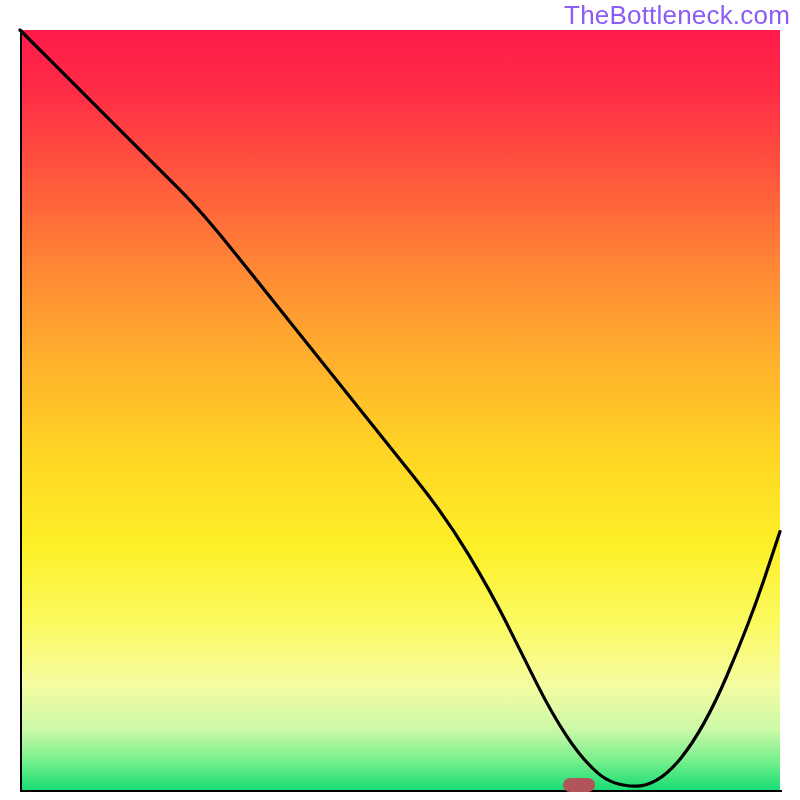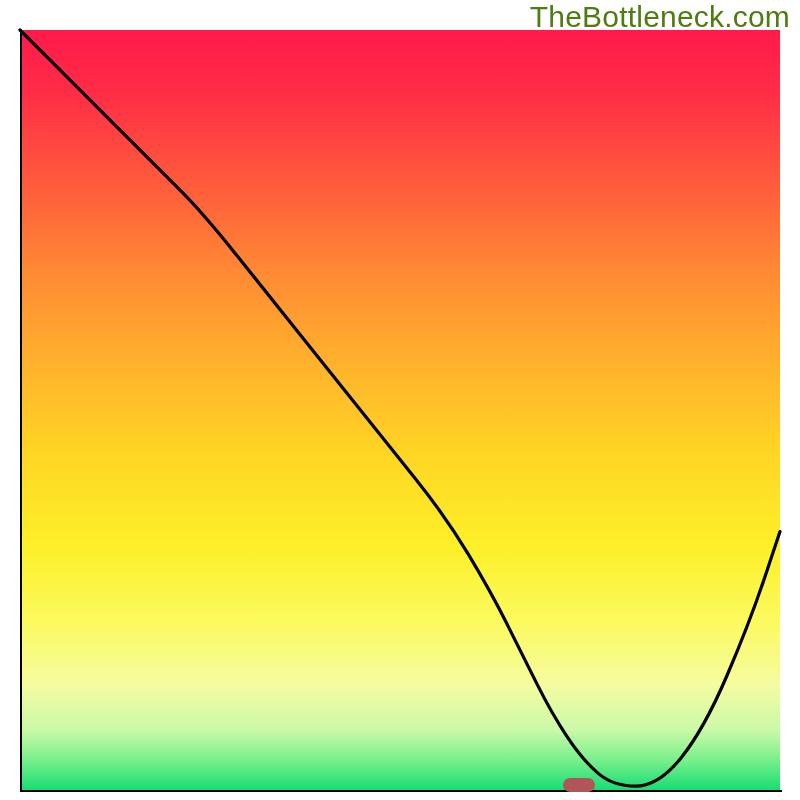--- a/index.html
+++ b/index.html
@@ -1,17 +1,17 @@
 <!DOCTYPE html>
 <html><head>
 <meta charset="utf-8">
 <style>
 html,body{margin:0;padding:0;width:800px;height:800px;background:#fff;overflow:hidden;font-family:Arial,Helvetica,sans-serif}
 .chart-wrap{position:relative;width:800px;height:800px}
-.watermark{position:absolute;top:0;right:10px;color:#4d7c0f;font-size:30px;font-weight:400;letter-spacing:.2px}
+.watermark{position:absolute;top:0;right:10px;color:#8b5cf6;font-size:26px;font-weight:400;letter-spacing:.2px}
 .plot-area{position:absolute;left:20px;top:30px;width:760px;height:760px;
   background:linear-gradient(to bottom,
     #ff1a4a 0%,
     #ff2c46 8%,
     #ff5a3c 20%,
     #ff8a34 32%,
     #ffb22c 44%,
     #ffd624 56%,
     #fdf028 68%,
     #fbfa60 78%,

